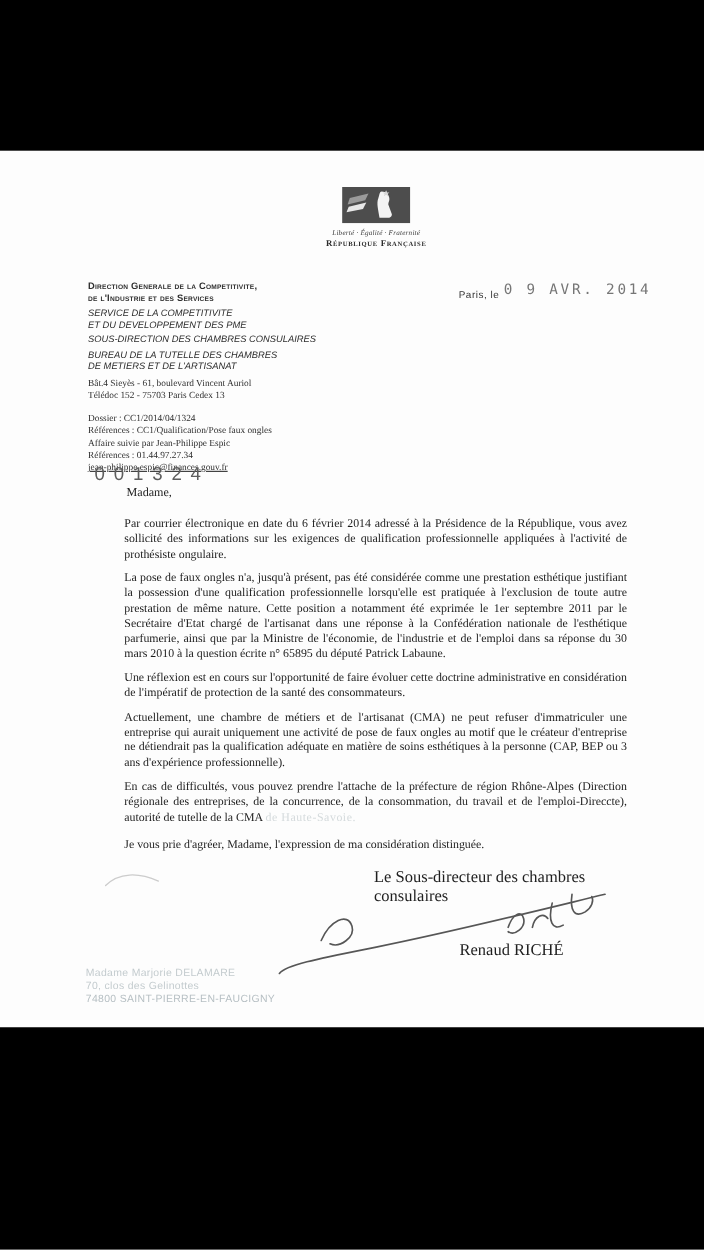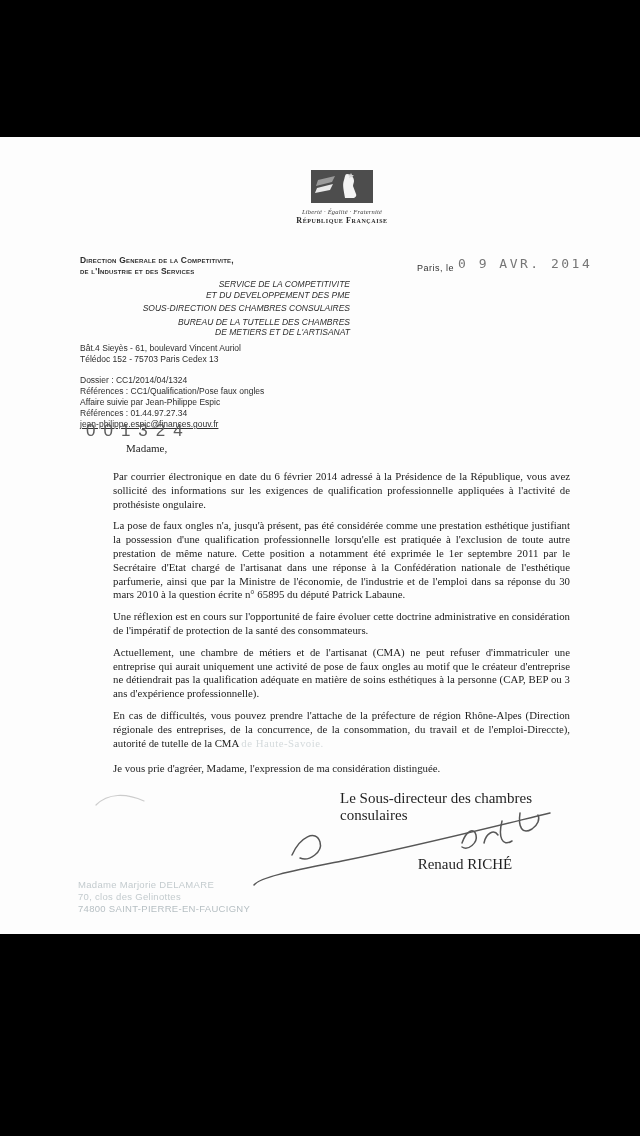--- a/index.html
+++ b/index.html
@@ -14,37 +14,37 @@
   .logo-wrap{position:absolute;left:262px;top:33px;width:160px;text-align:center;}
   .logo-box{display:inline-block;width:62px;height:33px;}
   .logo-motto{font-size:6.5px;font-style:italic;color:#3c3c3c;margin-top:1px;letter-spacing:.2px;}
   .logo-rep{font-size:8px;font-weight:700;letter-spacing:.6px;color:#2a2a2a;margin-top:1px;
             font-variant:small-caps;}
 
   
   .lh{position:absolute;left:80px;top:118px;width:270px;font-family:"Liberation Sans",sans-serif;
       font-size:8.5px;line-height:10.5px;color:#2e2e2e;}
   .lh .caps{font-variant:small-caps;font-weight:700;letter-spacing:.2px;}
-  .lh .ital{font-style:italic;margin-top:0;text-align:right;}
+  .lh .ital{font-style:italic;margin-top:0;}
   .lh .gap{height:3px;}
 
   .dateline{position:absolute;left:417px;top:126px;font-family:"Liberation Sans",sans-serif;
             font-size:9px;color:#333;letter-spacing:.5px;}
   .datestamp{position:absolute;left:458px;top:119px;font-family:"DejaVu Sans Mono",monospace;
              font-size:13px;color:#767676;letter-spacing:2.5px;}
 
-  .contact{position:absolute;left:80px;top:206px;font-family:Liberation Sans, sans-serif;
+  .contact{position:absolute;left:80px;top:206px;font-family:Liberation Serif, serif;
            font-size:8.5px;line-height:11px;color:#2e2e2e;}
   .contact .gap{height:10px;}
   .contact .email{text-decoration:underline;}
 
   .regstamp{position:absolute;left:86px;top:284px;font-family:Liberation Sans, sans-serif;
             font-size:17px;letter-spacing:8px;color:#5d5d5d;}
 
-  .salutation{position:absolute;left:126px;top:305px;font-size:11px;}
+  .salutation{position:absolute;left:115px;top:305px;font-size:11px;}
 
   .body-text{position:absolute;left:113px;top:333px;width:457px;font-size:10.8px;
              line-height:13.8px;text-align:justify;color:#1c1c1c;}
   .body-text p{margin:0 0 8px 0;}
   .body-text .closing{text-align:left;margin-top:12px;}
   .faint-inline{color:#d4dadc;letter-spacing:.5px;}
 
   .sig-block{position:absolute;left:340px;top:653px;width:250px;font-size:15px;}
   .sig-name{position:absolute;left:340px;top:719px;width:250px;text-align:center;font-size:15px;}
 

